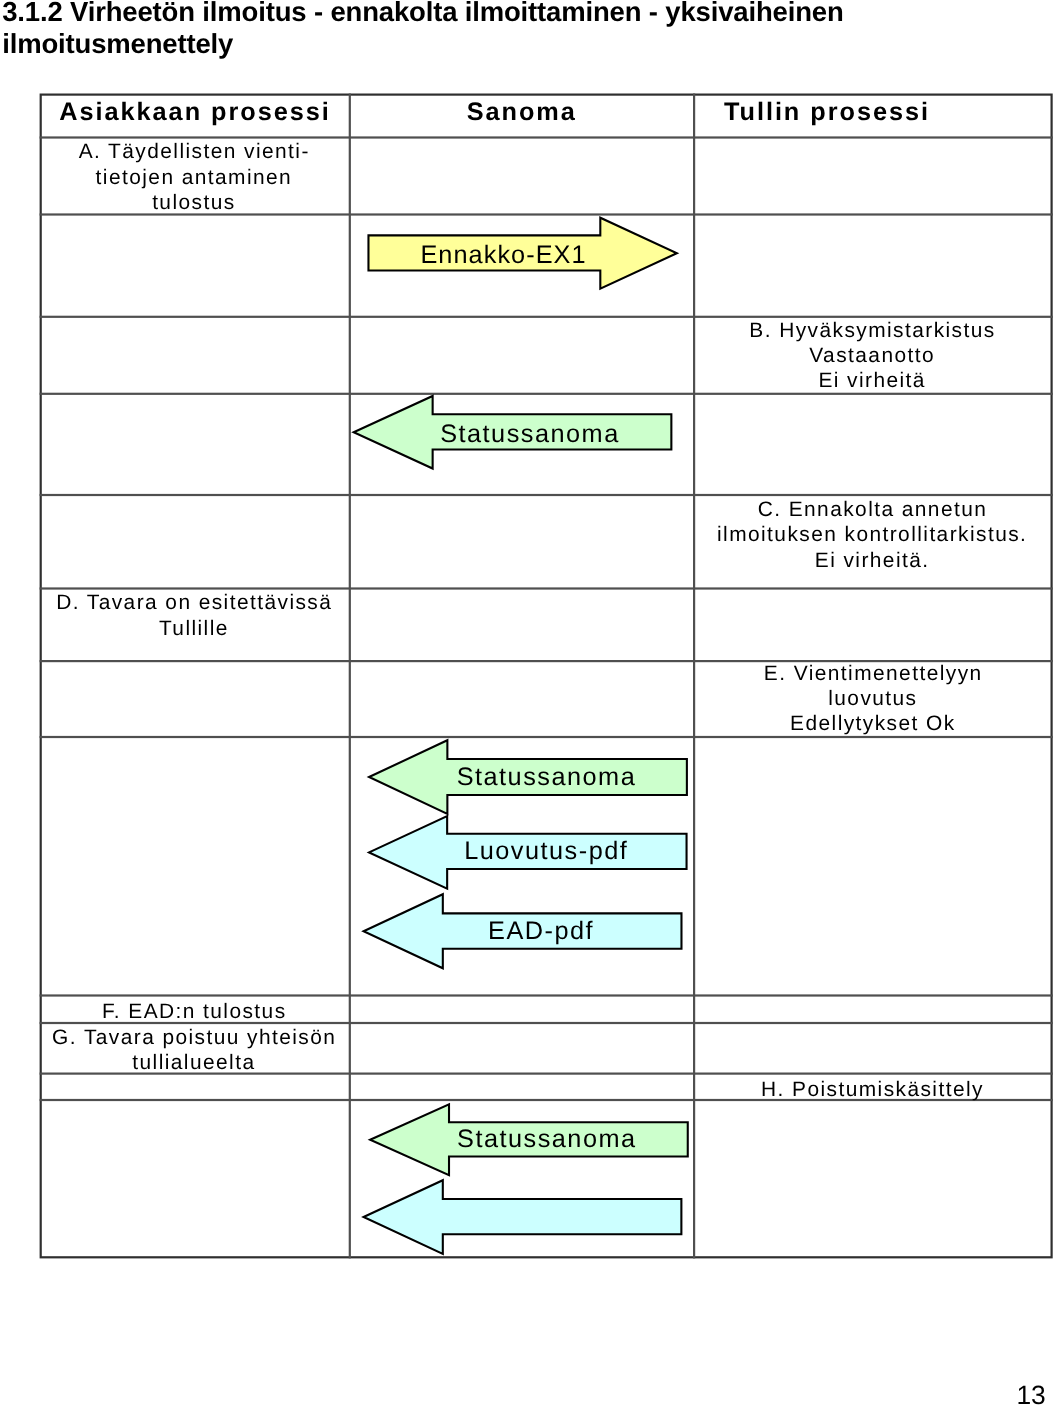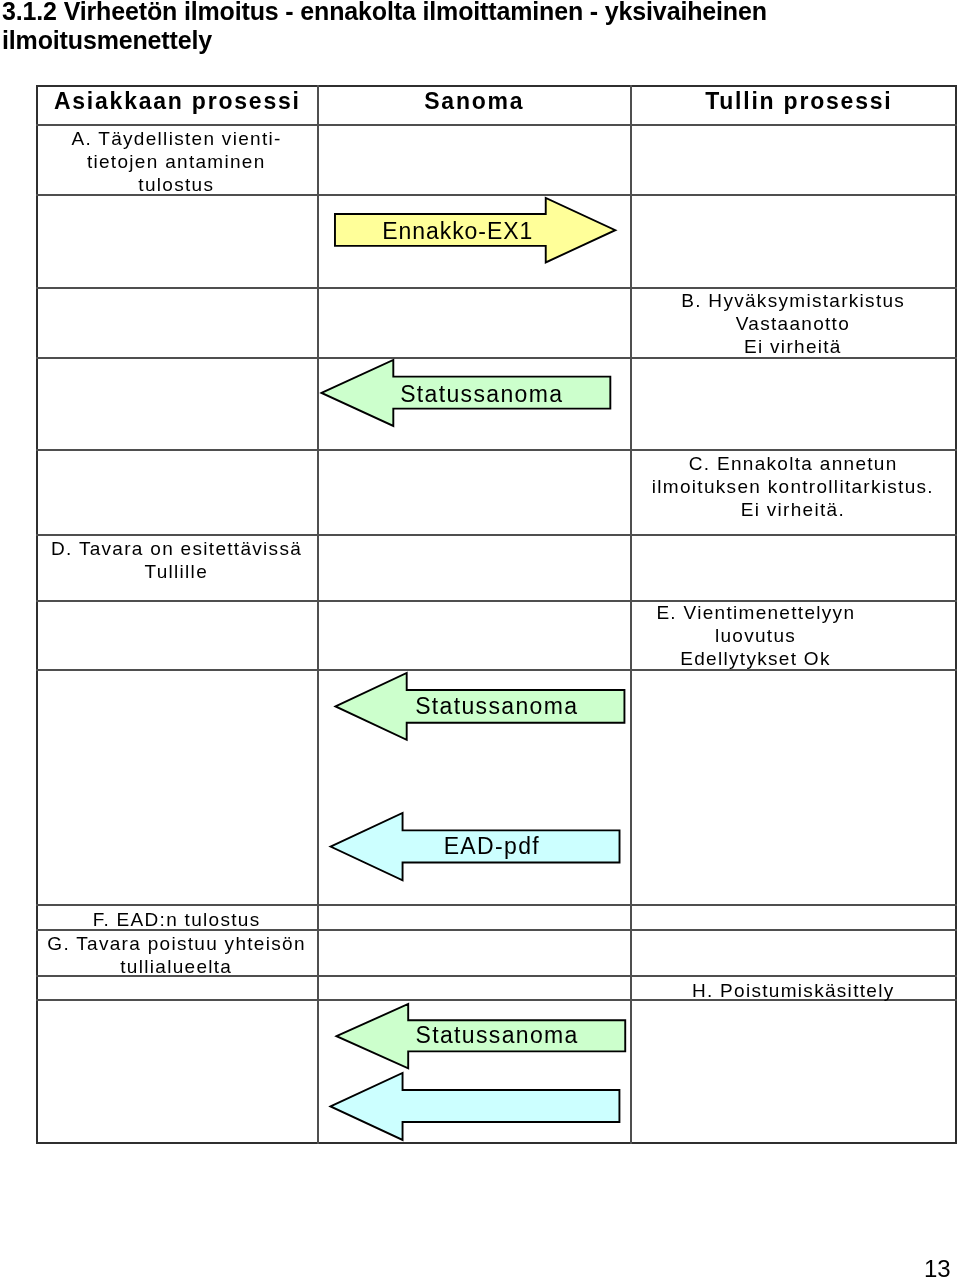--- a/index.html
+++ b/index.html
@@ -55,38 +55,38 @@
     <div class="hline" style="top:449.5px"></div>
     <div class="hline" style="top:515.8px"></div>
     <div class="hline" style="top:584.5px"></div>
     <div class="hline" style="top:819.5px"></div>
     <div class="hline" style="top:844px"></div>
     <div class="hline" style="top:890.8px"></div>
     <div class="hline" style="top:914.5px"></div>
 
     <div class="cell hdr" style="left:0;top:5px;width:281px">Asiakkaan prosessi</div>
     <div class="cell hdr" style="left:281px;top:5px;width:313px">Sanoma</div>
-    <div class="cell hdr" style="left:616px;top:5px;width:292px">Tullin prosessi</div>
+    <div class="cell hdr" style="left:569px;top:5px;width:292px">Tullin prosessi</div>
 
     <div class="cell" style="left:0;top:42.31px;width:281.5px">A. Täydellisten vienti-
 tietojen antaminen
 tulostus</div>
     <div class="cell" style="left:0;top:452.51px;width:281.5px">D. Tavara on esitettävissä
 Tullille</div>
     <div class="cell" style="left:0;top:823.41px;width:281.5px">F. EAD:n tulostus</div>
     <div class="cell" style="left:0;top:847.41px;width:281.5px">G. Tavara poistuu yhteisön
 tullialueelta</div>
 
     <div class="cell" style="left:594.75px;top:204.61px;width:325.25px">B. Hyväksymistarkistus
 Vastaanotto
 Ei virheitä</div>
     <div class="cell" style="left:594.75px;top:367.41px;width:325.25px">C. Ennakolta annetun
 ilmoituksen kontrollitarkistus.
 Ei virheitä.</div>
-    <div class="cell" style="left:572px;top:516.91px;width:296px">E. Vientimenettelyyn
+    <div class="cell" style="left:610px;top:516.91px;width:296px">E. Vientimenettelyyn
 luovutus
 Edellytykset Ok</div>
     <div class="cell" style="left:594.75px;top:894.41px;width:325.25px">H. Poistumiskäsittely</div>
   </div>
 
   <div class="arrow" style="left:333.75px;top:197.1px;width:282.85px;height:66.4px">
     <svg width="282.85" height="66.4" viewBox="0 0 282.85 66.4">
       <path d="M 0.95 16.95 L 211.75 16.95 L 211.75 0.95 L 281.33 33.20 L 211.75 65.45 L 211.75 48.85 L 0.95 48.85 Z" fill="#FFFF99" stroke="#000000" stroke-width="1.9" stroke-linejoin="miter"></path>
     </svg>
     <div class="alabel" style="left:0px;top:23.05px;width:247.55px;letter-spacing:0.95px;text-indent:0.48px">Ennakko-EX1</div>
@@ -99,20 +99,26 @@
     <div class="alabel" style="left:31.1px;top:23.60px;width:260.2px">Statussanoma</div>
   </div>
 
   <div class="arrow" style="left:333.8px;top:672px;width:291.4px;height:68.8px">
     <svg width="291.4" height="68.8" viewBox="0 0 291.4 68.8">
       <path d="M 1.52 34.40 L 72.70 0.95 L 72.70 17.95 L 290.45 17.95 L 290.45 50.75 L 72.70 50.75 L 72.70 67.85 Z" fill="#CCFFCC" stroke="#000000" stroke-width="1.9" stroke-linejoin="miter"></path>
     </svg>
     <div class="alabel" style="left:33.2px;top:22.80px;width:258.2px">Statussanoma</div>
   </div>
 
+  <div class="arrow" style="left:333.8px;top:741px;width:291.1px;height:67.8px">
+    <svg width="291.1" height="67.8" viewBox="0 0 291.1 67.8">
+      <path d="M 1.52 33.90 L 72.50 0.95 L 72.50 16.95 L 290.15 16.95 L 290.15 49.05 L 72.50 49.05 L 72.50 66.85 Z" fill="#CCFFFF" stroke="#000000" stroke-width="1.9" stroke-linejoin="miter"></path>
+    </svg>
+    <div class="alabel" style="left:33.1px;top:21.45px;width:258px">Luovutus-pdf</div>
+  </div>
 
   <div class="arrow" style="left:329.2px;top:811.8px;width:291.5px;height:69.2px">
     <svg width="291.5" height="69.2" viewBox="0 0 291.5 69.2">
       <path d="M 1.52 34.60 L 73.55 0.95 L 73.55 18.35 L 290.55 18.35 L 290.55 50.45 L 73.55 50.45 L 73.55 68.25 Z" fill="#CCFFFF" stroke="#000000" stroke-width="1.9" stroke-linejoin="miter"></path>
     </svg>
     <div class="alabel" style="left:32.5px;top:22.85px;width:259px">EAD-pdf</div>
   </div>
 
   <div class="arrow" style="left:334.9px;top:1003.1px;width:291.2px;height:66.3px">
     <svg width="291.2" height="66.3" viewBox="0 0 291.2 66.3">

